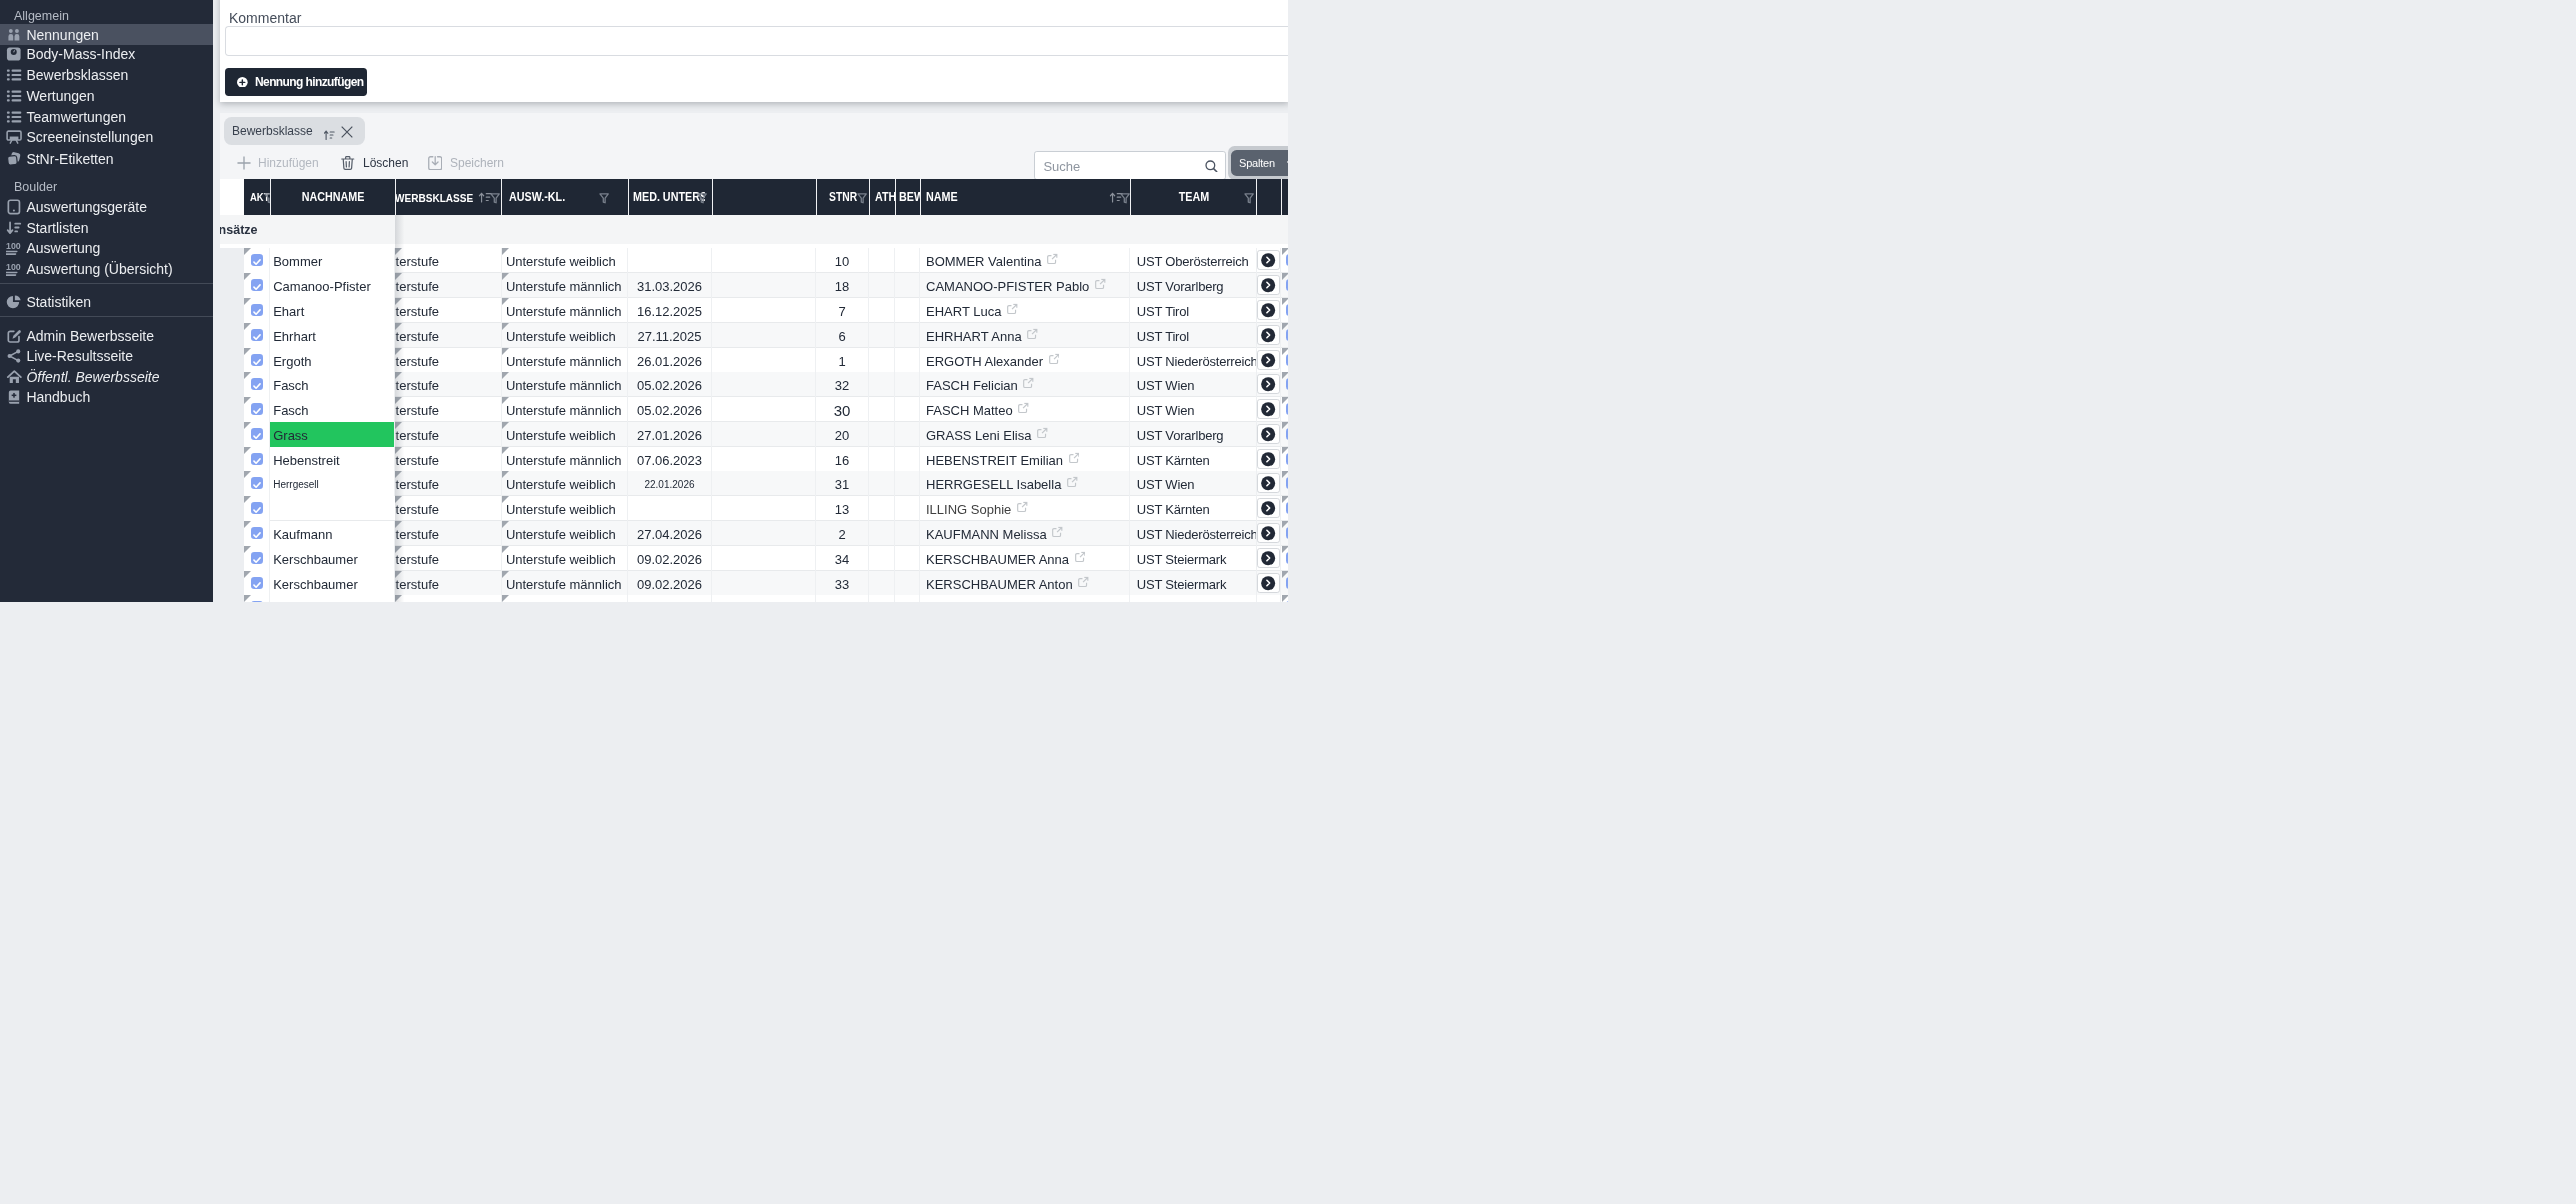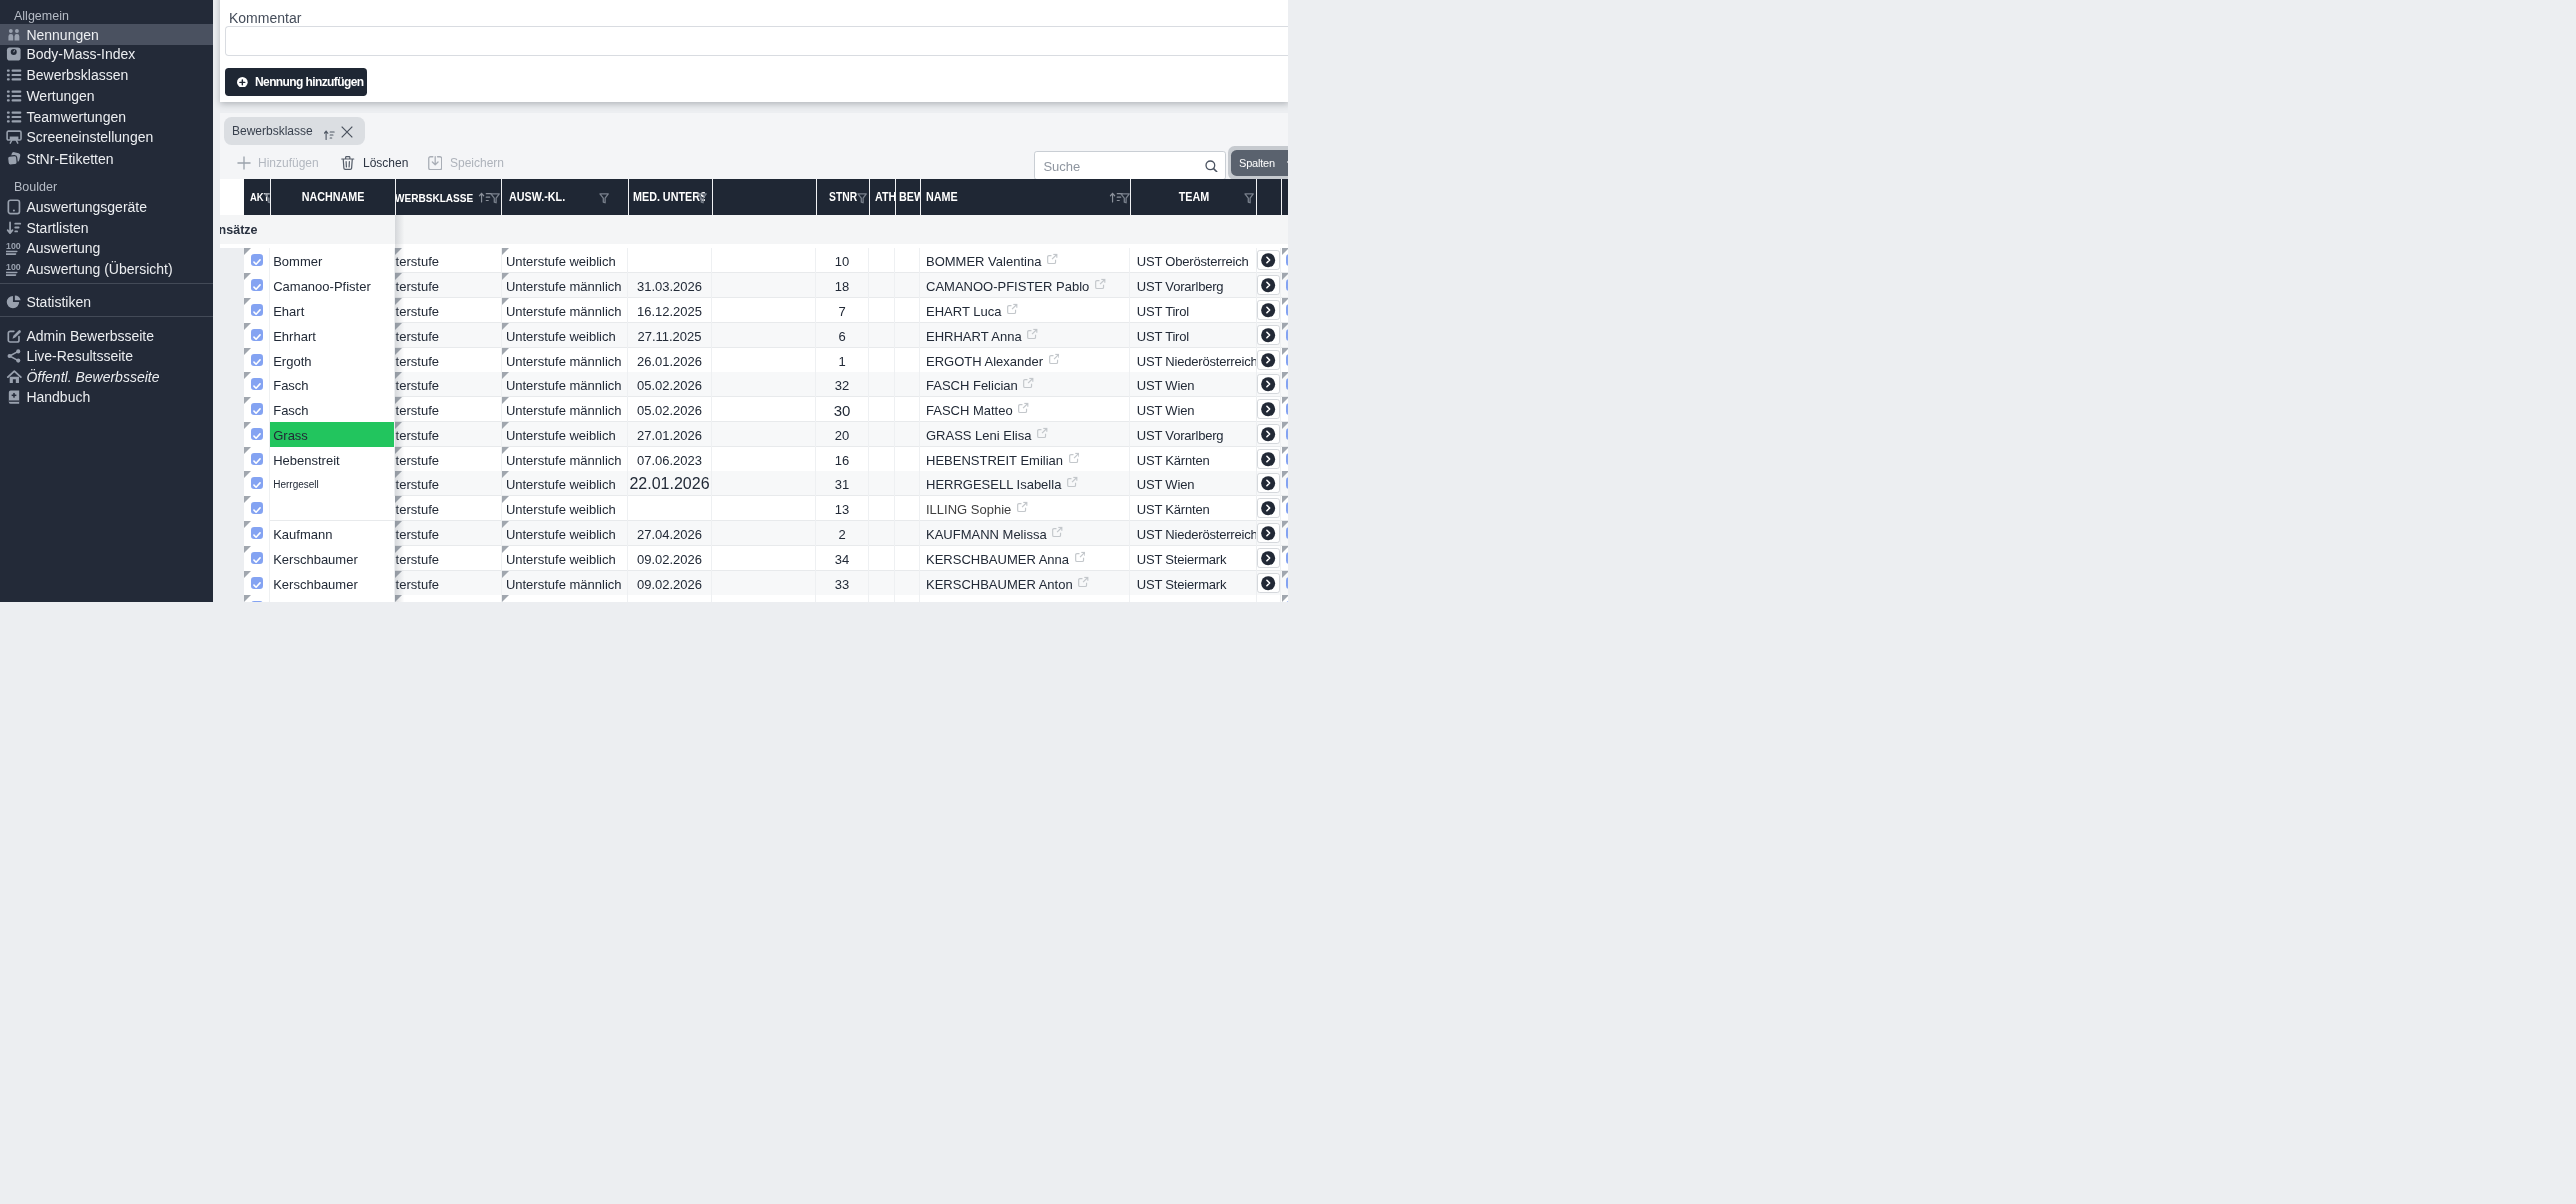--- a/index.html
+++ b/index.html
@@ -735,21 +735,21 @@
     </div>
 <div class="a" style="left:175px;top:292px;width:107px;height:25px;overflow:hidden;border-right:0.9px solid #eef0f2;">
       <div class="a" style="left:0;top:0;width:0;height:0;border-left:7.2px solid #a0a6ae;border-bottom:7.2px solid transparent;"></div>
       <div class="a vc" style="left:-16px;font-size:13px;color:#222a37;">Unterstufe</div>
     </div>
 <div class="a" style="left:282px;top:292px;width:126px;height:25px;overflow:hidden;border-right:0.9px solid #eef0f2;">
       <div class="a" style="left:0;top:0;width:0;height:0;border-left:7.2px solid #a0a6ae;border-bottom:7.2px solid transparent;"></div>
       <div class="a vc" style="left:3.9px;font-size:13px;color:#222a37;">Unterstufe weiblich</div>
     </div>
 <div class="a" style="left:408px;top:292px;width:84px;height:25px;overflow:hidden;border-right:0.9px solid #eef0f2;">
-      <div class="a vc" style="left:50%;transform:translate(-50%,-50%);font-size:16px;color:#222a37;">22.01.2026</div>
+      <div class="a vc" style="left:50%;transform:translate(-50%,-50%);font-size:10px;color:#222a37;">22.01.2026</div>
     </div>
 <div class="a" style="left:492px;top:292px;width:104px;height:25px;overflow:hidden;border-right:0.9px solid #eef0f2;"></div>
 <div class="a" style="left:596px;top:292px;width:53px;height:25px;overflow:hidden;border-right:0.9px solid #eef0f2;">
       <div class="a vc" style="left:50%;transform:translate(-50%,-50%);font-size:13px;color:#222a37;">31</div>
     </div>
 <div class="a" style="left:650px;top:292px;width:25px;height:25px;overflow:hidden;border-right:0.9px solid #eef0f2;"></div>
 <div class="a" style="left:675px;top:292px;width:25px;height:25px;overflow:hidden;border-right:0.9px solid #eef0f2;"></div>
 <div class="a" style="left:700px;top:292px;width:210px;height:25px;overflow:hidden;border-right:0.9px solid #eef0f2;">
       <div class="a vc" style="left:6px;font-size:13px;color:#222a37;">HERRGESELL Isabella<svg style="margin-left:5.6px;vertical-align:0.9px;" width="10.7" height="10.7" viewBox="0 0 11 11">
           <path d="M8.8 6.4 V9 a1.3 1.3 0 0 1 -1.3 1.3 H2 A1.3 1.3 0 0 1 0.7 9 V3.5 A1.3 1.3 0 0 1 2 2.2 H4.6" fill="none" stroke="#c3c7cb" stroke-width="1.2"></path>

